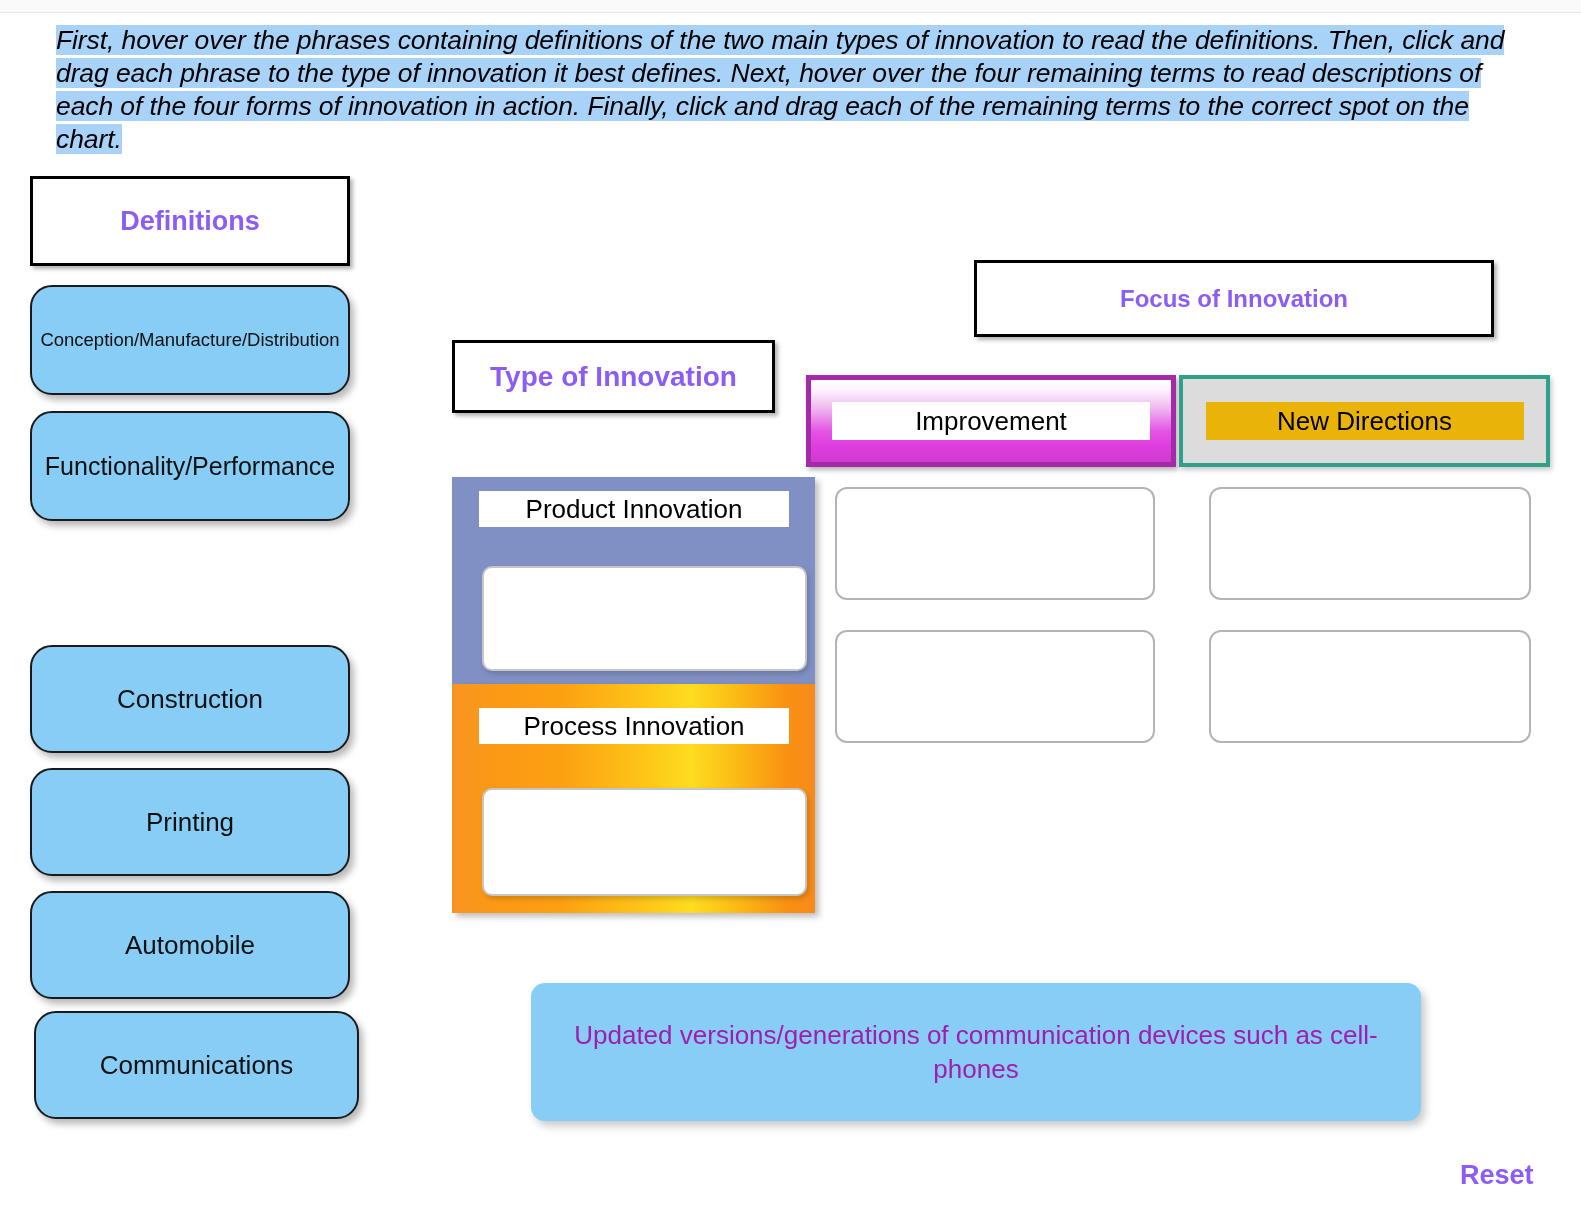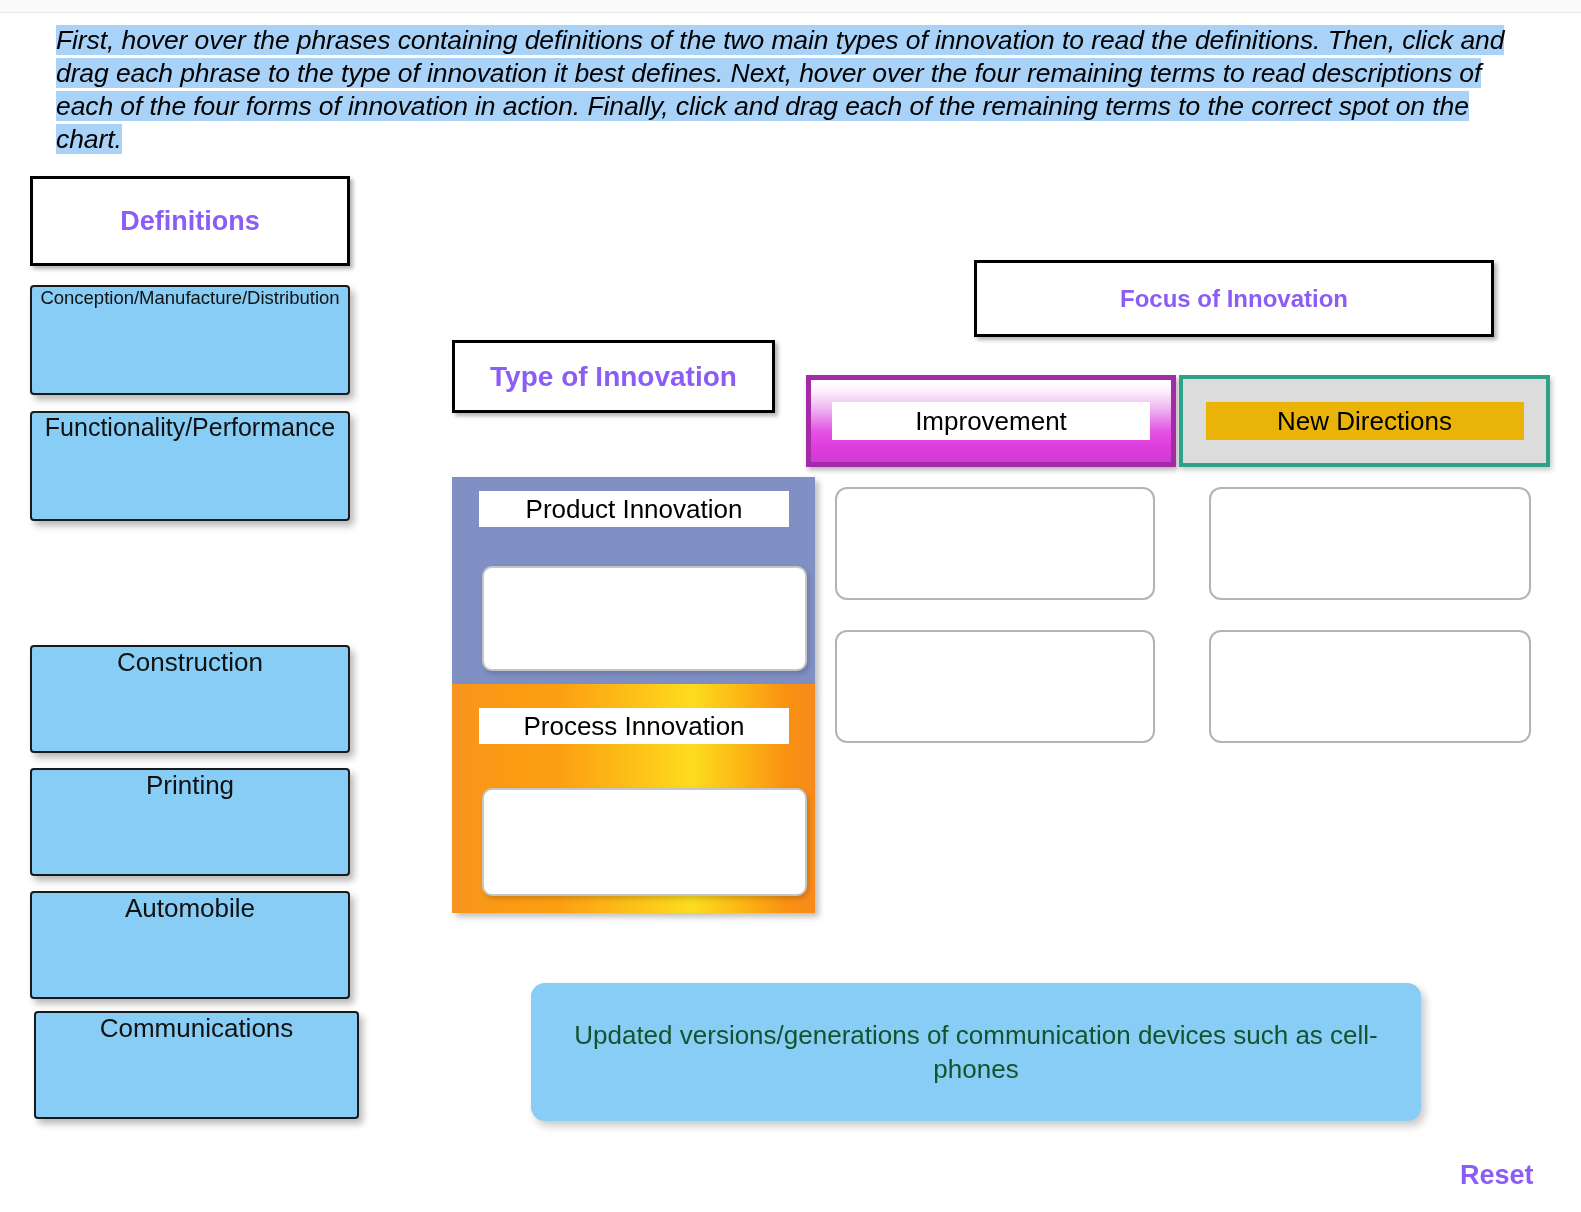--- a/index.html
+++ b/index.html
@@ -81,23 +81,23 @@
     width: 520px; height: 77px;
     font-size: 24px;
     margin-top: 33px;
   }
 
   
   .chip {
     position: absolute;
     background: #87cdf5;
     border: 2px solid #1a1a1a;
-    border-radius: 4px;
-    display: flex;
-    align-items: flex-start;
+    border-radius: 22px;
+    display: flex;
+    align-items: center;
     justify-content: center;
     text-align: center;
     color: #111111;
     box-shadow: 4px 5px 7px rgba(0,0,0,0.28);
     padding: 0 8px;
     cursor: move;
   }
 
   #chip-conception {
     left: 30px; top: 285px;
@@ -247,21 +247,21 @@
     left: 531px; top: 983px;
     width: 890px; height: 138px;
     background: #87cdf5;
     border-radius: 14px;
     display: flex;
     align-items: center;
     text-align: center;
     padding: 0 40px;
     font-size: 26px;
     line-height: 34px;
-    color: #14532d;
+    color: #a21caf;
     box-shadow: 4px 5px 8px rgba(0,0,0,0.22);
   }
 
   
   #reset-button {
     position: absolute;
     left: 1460px; top: 1160px;
     font-size: 27px;
     font-weight: bold;
     color: #8b5cf6;

